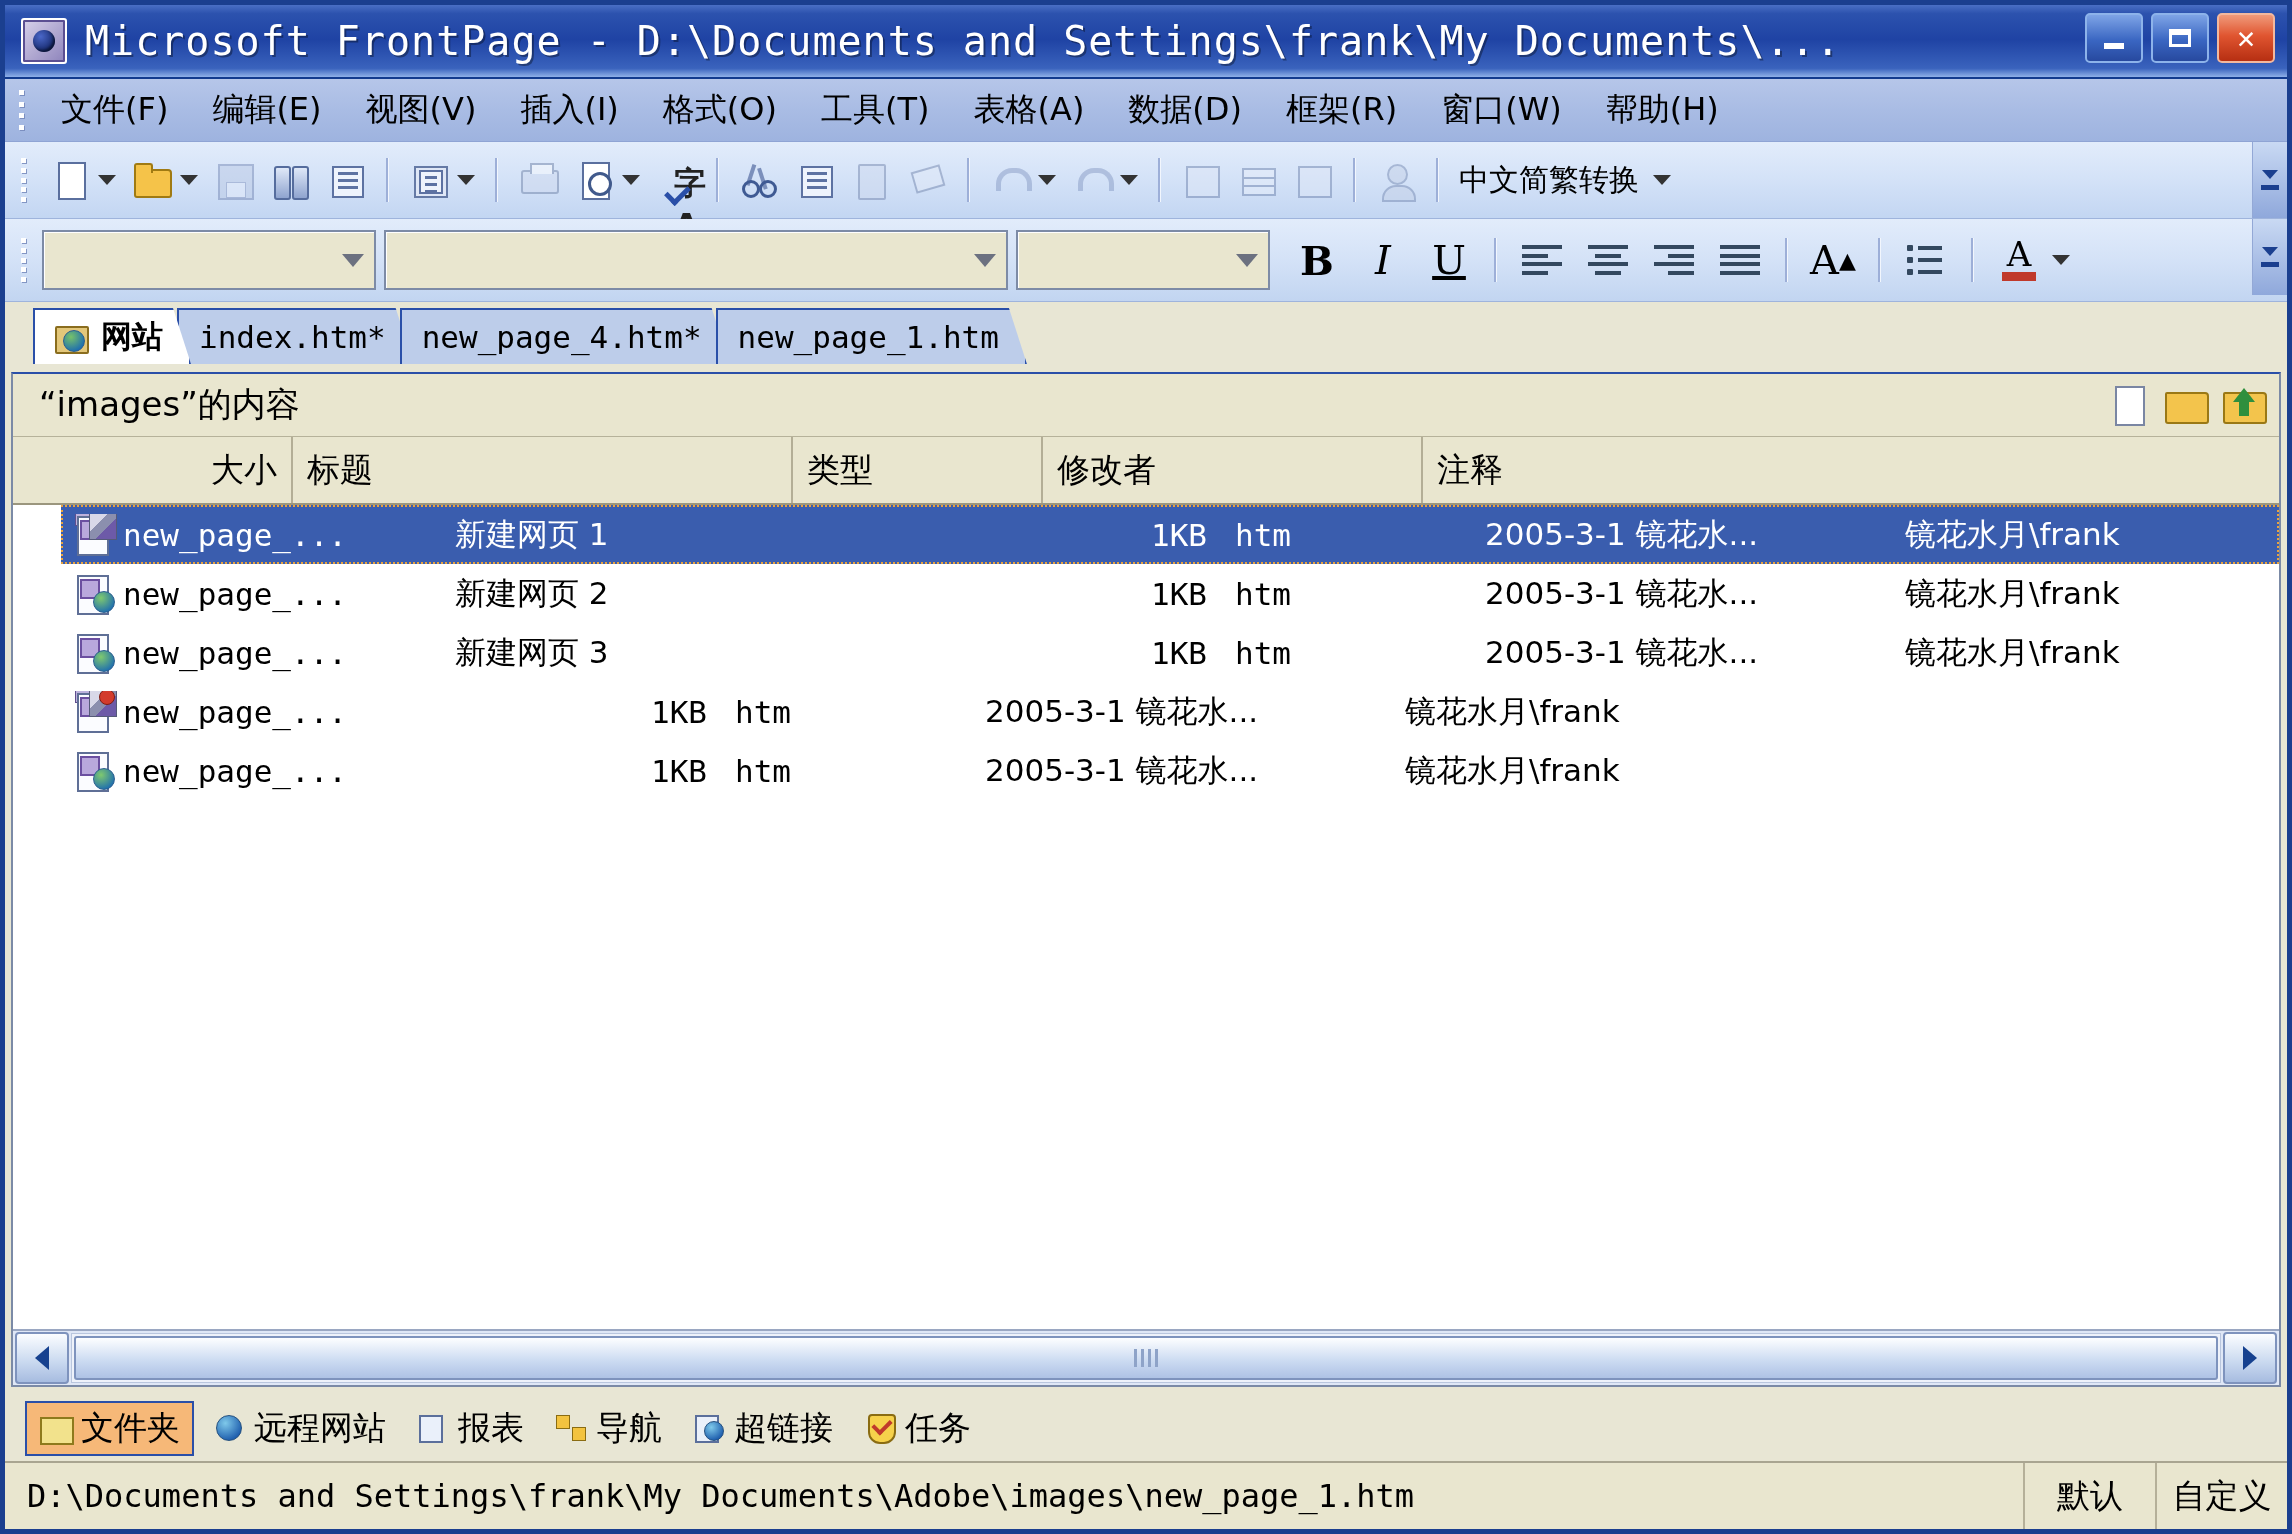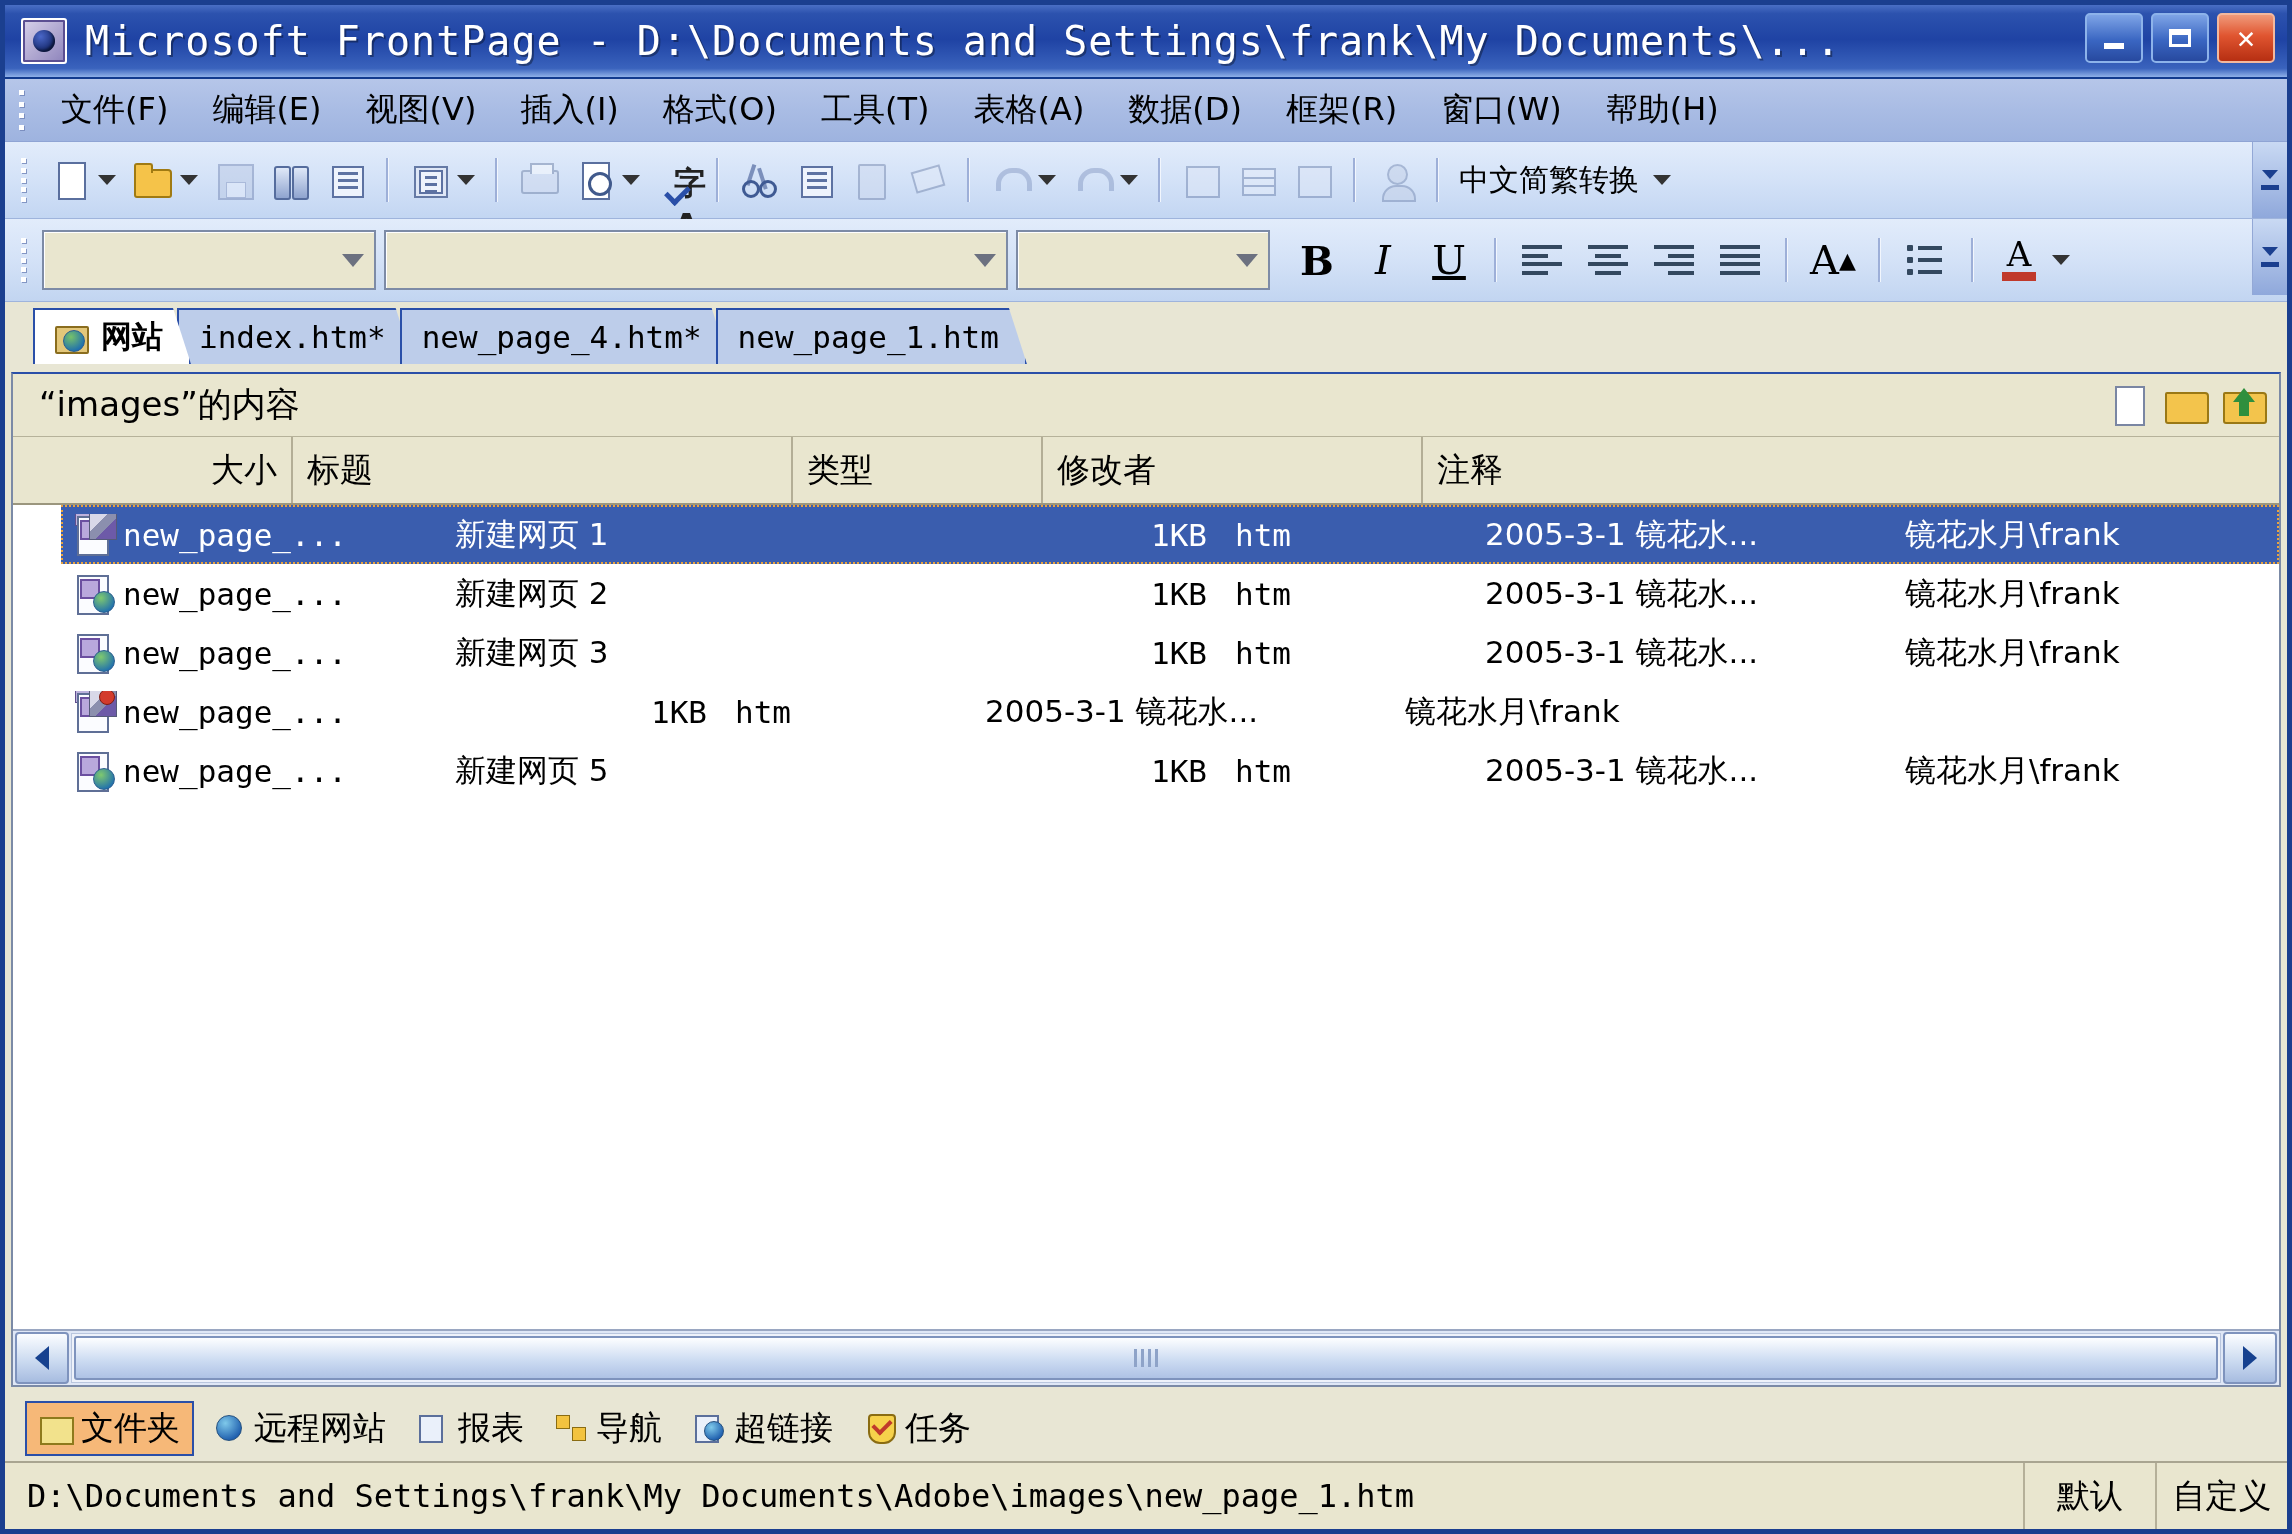--- a/index.html
+++ b/index.html
@@ -698,21 +698,20 @@
         <div class="cell" style="width:380px;flex:0 0 380px">
           <span class="filecell">
             <span class="ficon">
               <span class="base"></span>
                 <span class="sq"></span>
                 <span class="gl"></span>
             </span>
             <span>new_page_...</span>
           </span>
         </div>
-        <div class="cell cn" style="width:500px;flex:0 0 500px">新建网页 5</div>
         <div class="cell r" style="width:280px;flex:0 0 280px">1KB</div>
         <div class="cell" style="width:250px;flex:0 0 250px">htm</div>
         <div class="cell cn" style="width:420px;flex:0 0 420px">2005-3-1 镜花水...</div>
         <div class="cell cn" style="width:380px;flex:0 0 380px">镜花水月\frank</div>
         <div class="cell" style="flex:1 1 auto"></div>
       </div>
 
     </div>
 
     <div class="hscroll">

